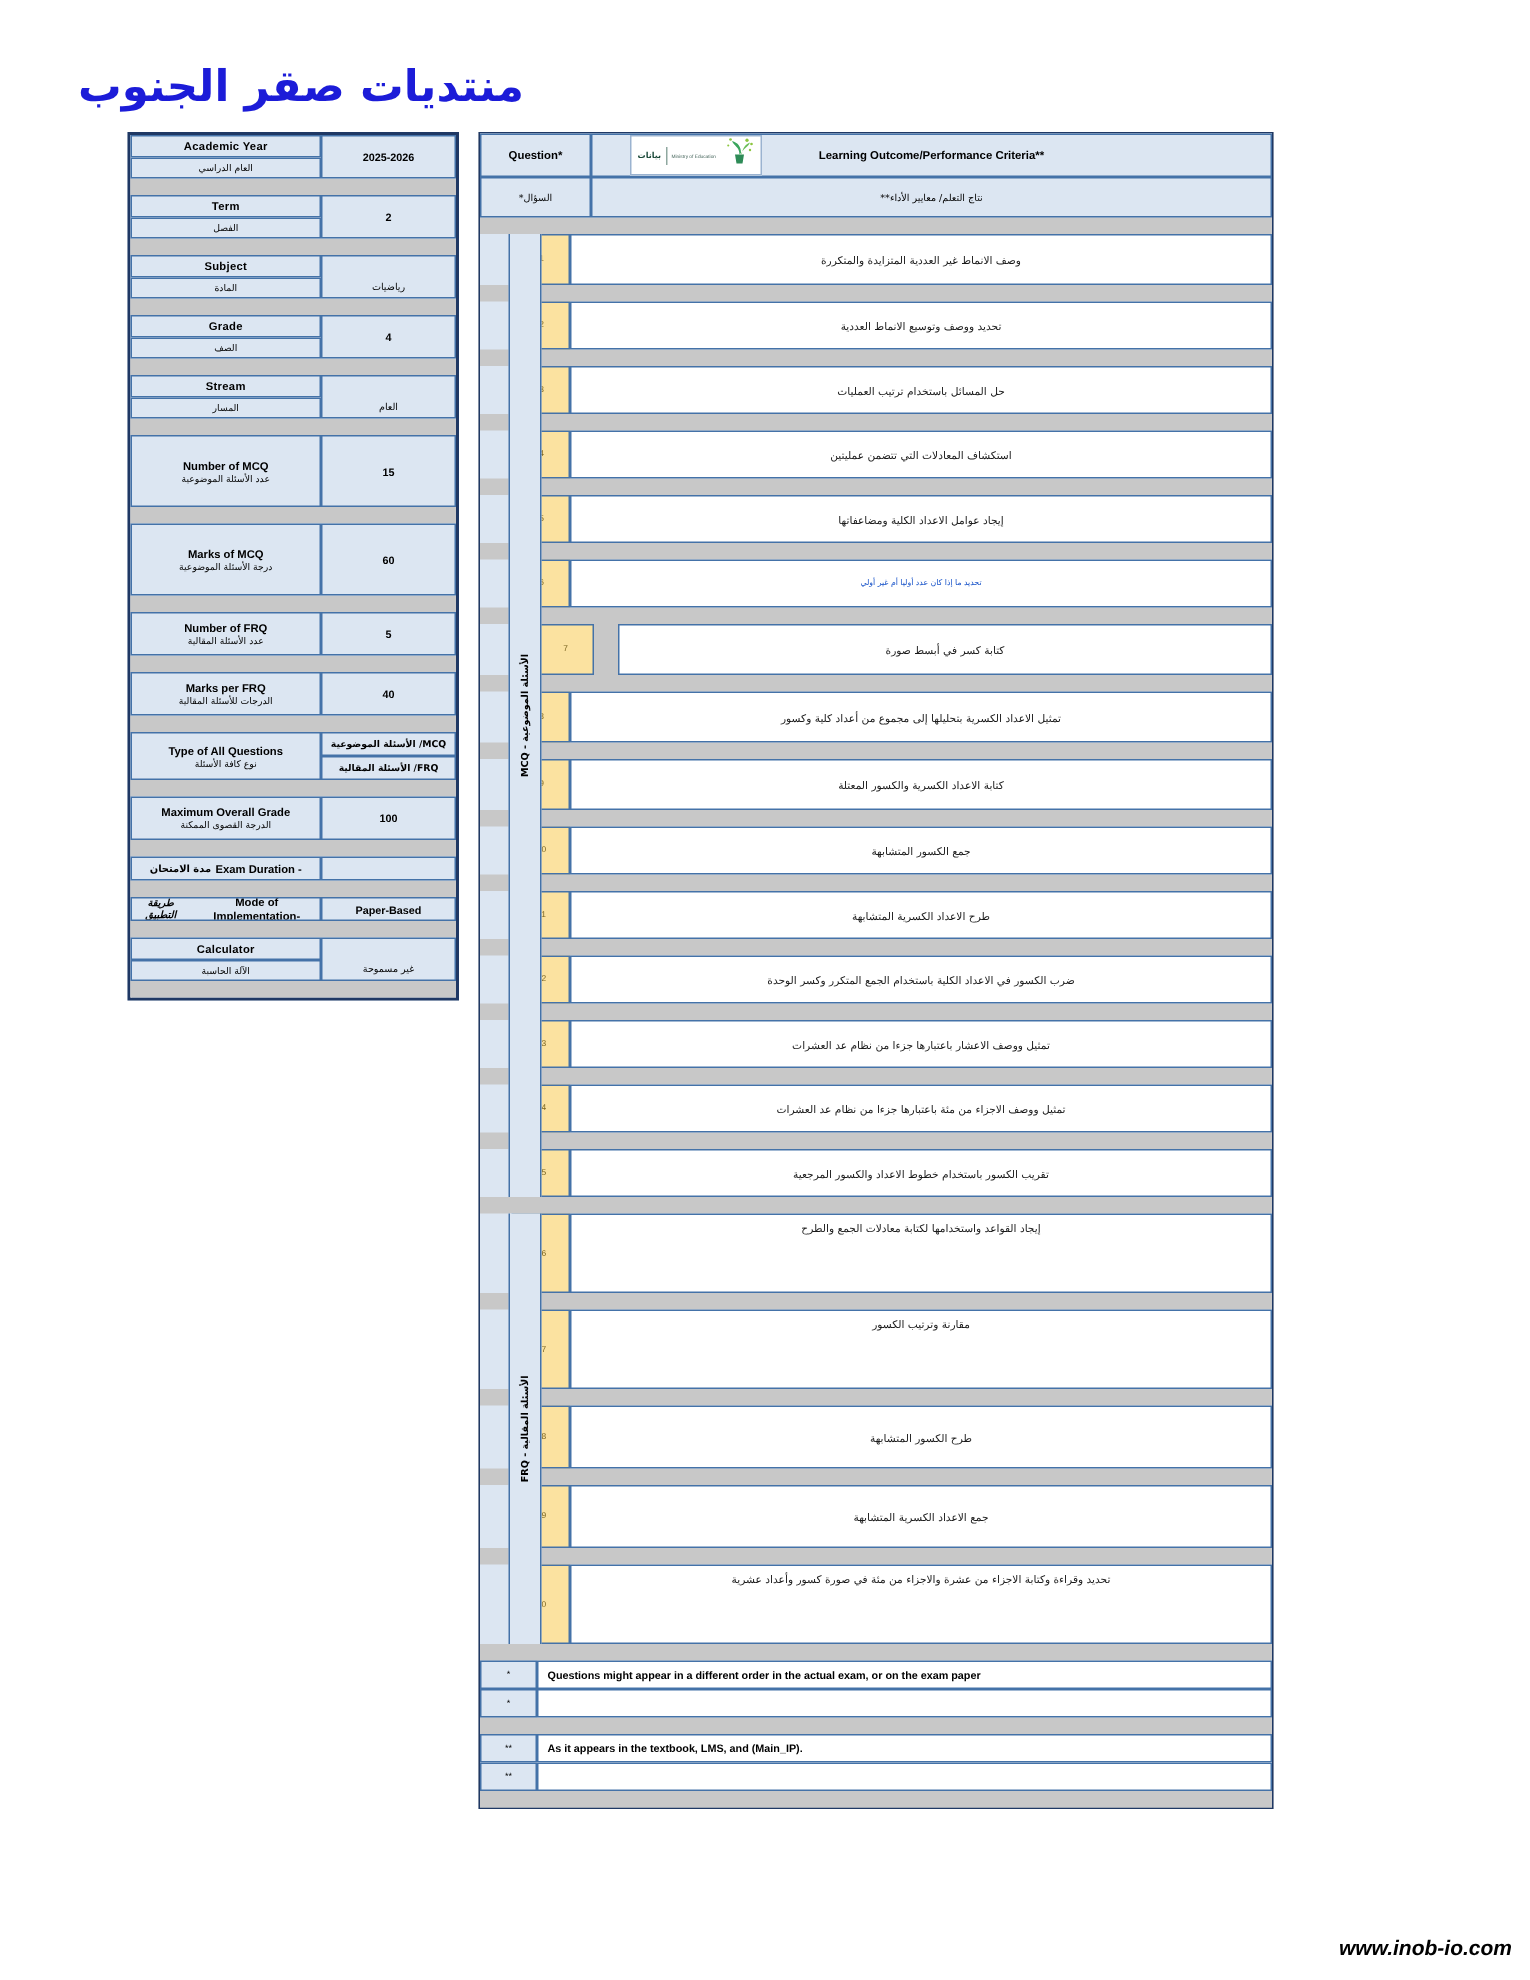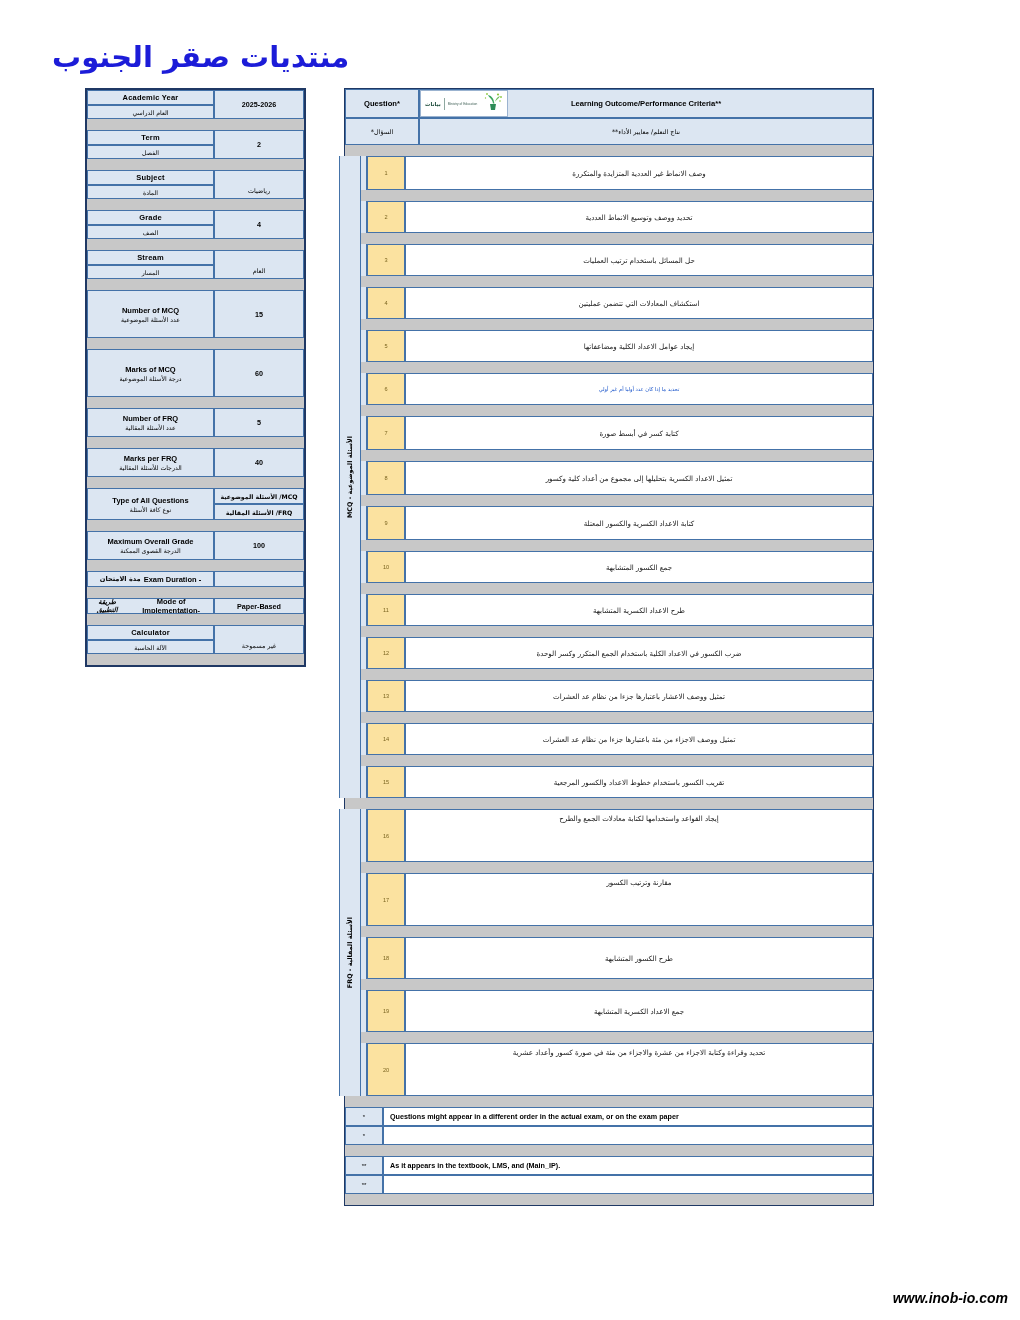--- a/index.html
+++ b/index.html
@@ -72,21 +72,21 @@
     border:1px solid #4472a8;
     background:#dce6f2;
     display:flex; align-items:center; justify-content:center;
     font-size:7.2px; font-weight:bold; color:#000;
   }
   .val-ar { font-size:6.4px; font-weight:normal; direction:rtl; font-family:"DejaVu Sans", sans-serif; }
   .spacer-row { height:11px; background:#c8c8c8; width:100%; border-left:1px solid #c8c8c8; }
 
   
   #main-table {
-    position:absolute; left:344px; top:88px;
+    position:absolute; left:319px; top:88px;
     width:530px;
     border:1px solid #1f3864;
     background:#c8c8c8;
   }
   .mt-headrow { display:flex; width:100%; }
   .mt-qcol  { width:74px; flex:0 0 74px; }
   .mt-ocol  { width:454px; flex:0 0 454px; }
 
   .head-cell {
     border:1px solid #4472a8;
@@ -382,21 +382,21 @@
     <div class="qrow" style="height: 32px;">
       <div class="side-col"></div>
       <div class="num-col">
         <div class="numcell">6</div>
       </div>
       <div class="txt-col">
         <div class="txtcell blue-text">تحديد ما إذا كان عدد أوليا أم غير أولي</div>
       </div>
     </div>
     <div class="band"></div>
-    <div class="qrow" style="height: 34px;">
+    <div class="qrow" style="height: 34px; gap: 16px;">
       <div class="side-col"></div>
       <div class="num-col">
         <div class="numcell">7</div>
       </div>
       <div class="txt-col">
         <div class="txtcell">كتابة كسر في أبسط صورة</div>
       </div>
     </div>
     <div class="band"></div>
     <div class="qrow" style="height: 34px;">

